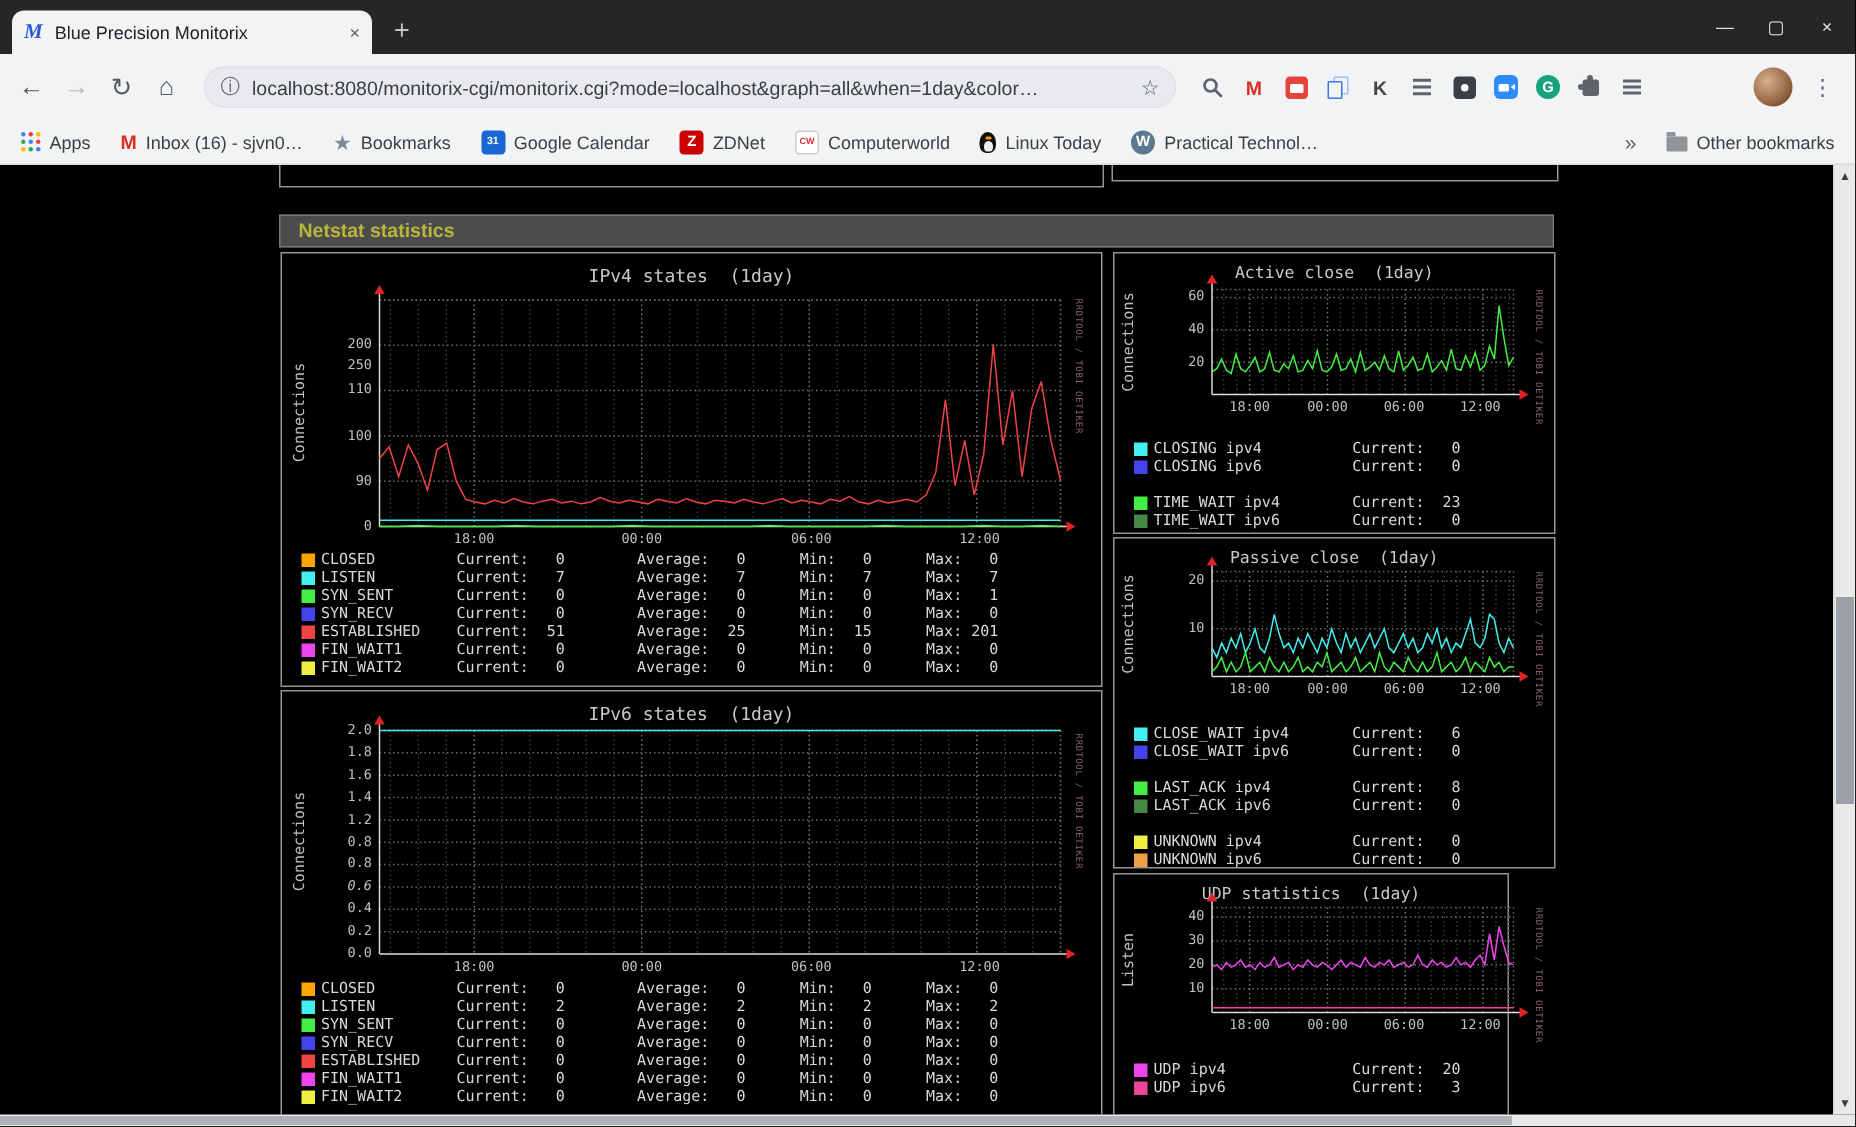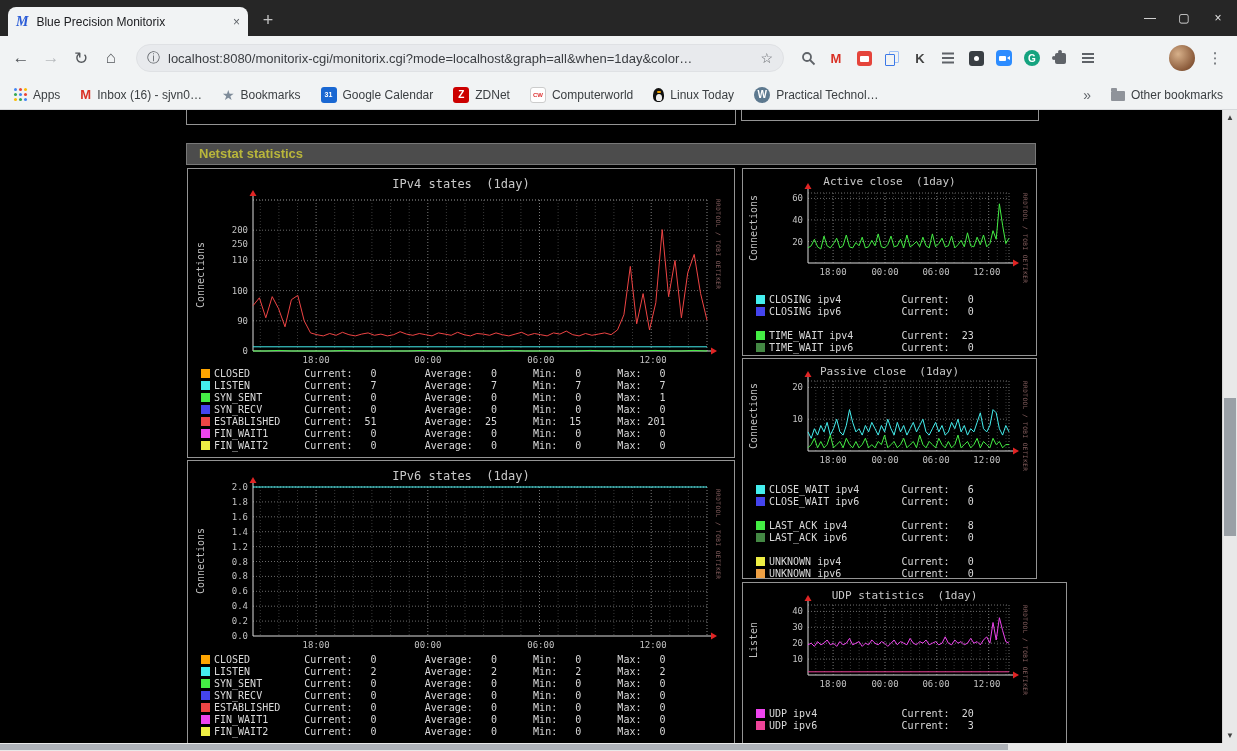--- a/index.html
+++ b/index.html
@@ -341,21 +341,21 @@
             <line x1="454" y1="0" x2="454" y2="149" stroke="#6a6a6a" stroke-dasharray="1,2"></line>
             <line x1="0" y1="-5" x2="0" y2="149" stroke="#dcdcdc"></line>
             <line x1="0" y1="149" x2="459" y2="149" stroke="#dcdcdc"></line>
             <polygon points="0,-10 -3.5,-4 3.5,-4" fill="#e02424"></polygon>
             <polygon points="464,149 458,145.5 458,152.5" fill="#e02424"></polygon>
             <polyline points="0.0,0.0 454.0,0.0" fill="none" stroke="#44EEEE" stroke-width="1"></polyline>
           </svg>
           <span class="ytick" style="top: 149px;">0.0</span>
           <span class="ytick" style="top: 134.1px;">0.2</span>
           <span class="ytick" style="top: 119.2px;">0.4</span>
-          <span class="ytick" style="top: 104.3px;">0.6</span>
+          <span class="ytick" style="top: 104.3px; font-style: italic;">0.6</span>
           <span class="ytick" style="top: 89.4px;">0.8</span>
           <span class="ytick" style="top: 74.5px;">0.8</span>
           <span class="ytick" style="top: 59.6px;">1.2</span>
           <span class="ytick" style="top: 44.7px;">1.4</span>
           <span class="ytick" style="top: 29.8px;">1.6</span>
           <span class="ytick" style="top: 14.9px;">1.8</span>
           <span class="ytick" style="top: 0px; margin-left: 48px;">2.0</span>
           <span class="xtick" style="left: 63.1px; top: 153px;">18:00</span>
           <span class="xtick" style="left: 174.8px; top: 153px;">00:00</span>
           <span class="xtick" style="left: 287.8px; top: 153px;">06:00</span>
@@ -532,21 +532,21 @@
             <span class="sw" style="background: rgb(238, 238, 68);"></span>
             <span class="ltx">UNKNOWN ipv4          Current:   0</span>
           </div>
           <div class="lrow">
             <span class="sw" style="background: rgb(238, 160, 68);"></span>
             <span class="ltx">UNKNOWN ipv6          Current:   0</span>
           </div>
         </div>
     </div>
 
-    <div class="panel sm" style="left:742px;top:472px;width:325px;height:162px;">
+    <div class="panel sm" style="left:742px;top:472px;width:264px;height:162px;">
       <div class="gtitle">UDP statistics  (1day)</div>
       <div class="gylabel" style="left:10px;top:57px;">Listen</div>
       <div class="gwm" style="left:279px;top:22px;">RRDTOOL / TOBI OETIKER</div>
       <div class="chart" style="left:65px;top:22px;width:201px;height:70px;">
           <svg width="213" height="82" style="overflow: visible;">
             <line x1="7.8" y1="0" x2="7.8" y2="70" stroke="#383838" stroke-dasharray="1,2"></line>
             <line x1="16.5" y1="0" x2="16.5" y2="70" stroke="#383838" stroke-dasharray="1,2"></line>
             <line x1="25.1" y1="0" x2="25.1" y2="70" stroke="#7a7a7a" stroke-dasharray="1,2"></line>
             <line x1="33.8" y1="0" x2="33.8" y2="70" stroke="#383838" stroke-dasharray="1,2"></line>
             <line x1="42.4" y1="0" x2="42.4" y2="70" stroke="#383838" stroke-dasharray="1,2"></line>

